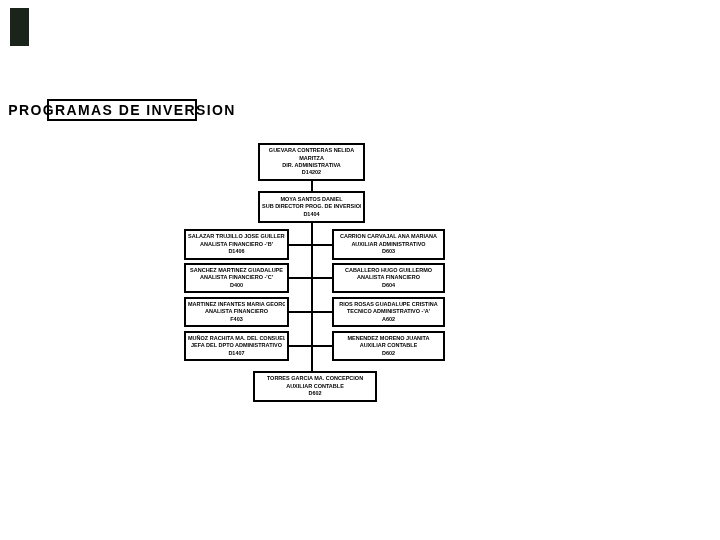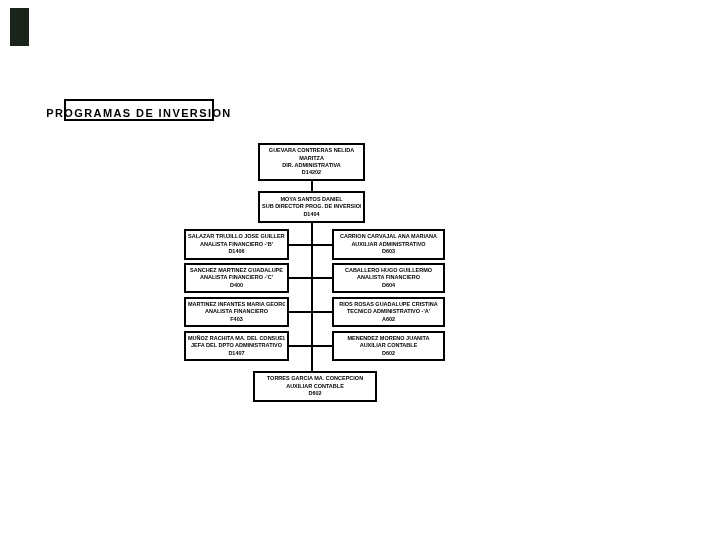--- a/index.html
+++ b/index.html
@@ -25,28 +25,27 @@
   }
   .title-box {
     position: absolute;
     left: 47px;
     top: 99px;
     width: 150px;
     height: 22px;
     border: 2px solid #000;
     box-sizing: border-box;
     display: flex;
-    align-items: flex-end;
+    align-items: center;
     justify-content: center;
-    font-size: 11px;
+    font-size: 14px;
     font-weight: 600;
     letter-spacing: 1.4px;
     color: #000;
     white-space: nowrap;
-    margin-left: 17px;
   }
   .node {
     position: absolute;
     border: 2px solid #000;
     background: #fff;
     box-sizing: border-box;
     display: flex;
     flex-direction: column;
     justify-content: center;
     align-items: center;

